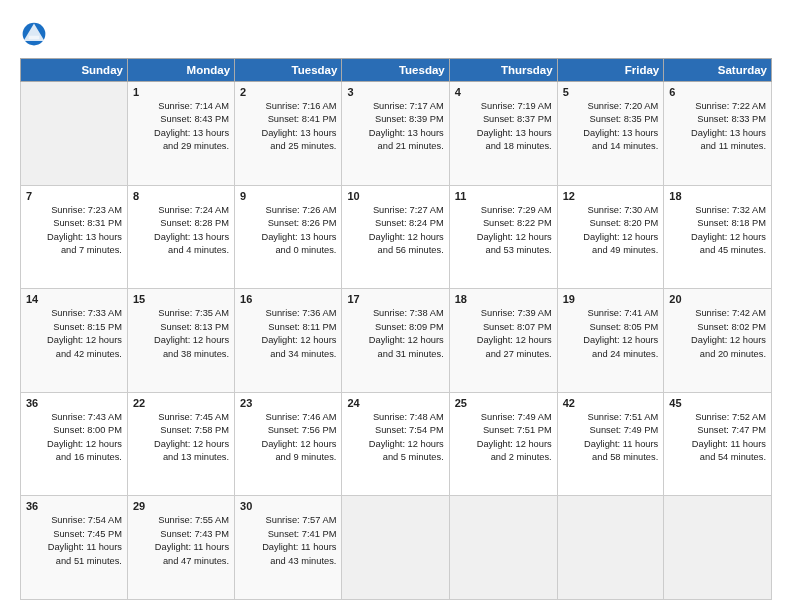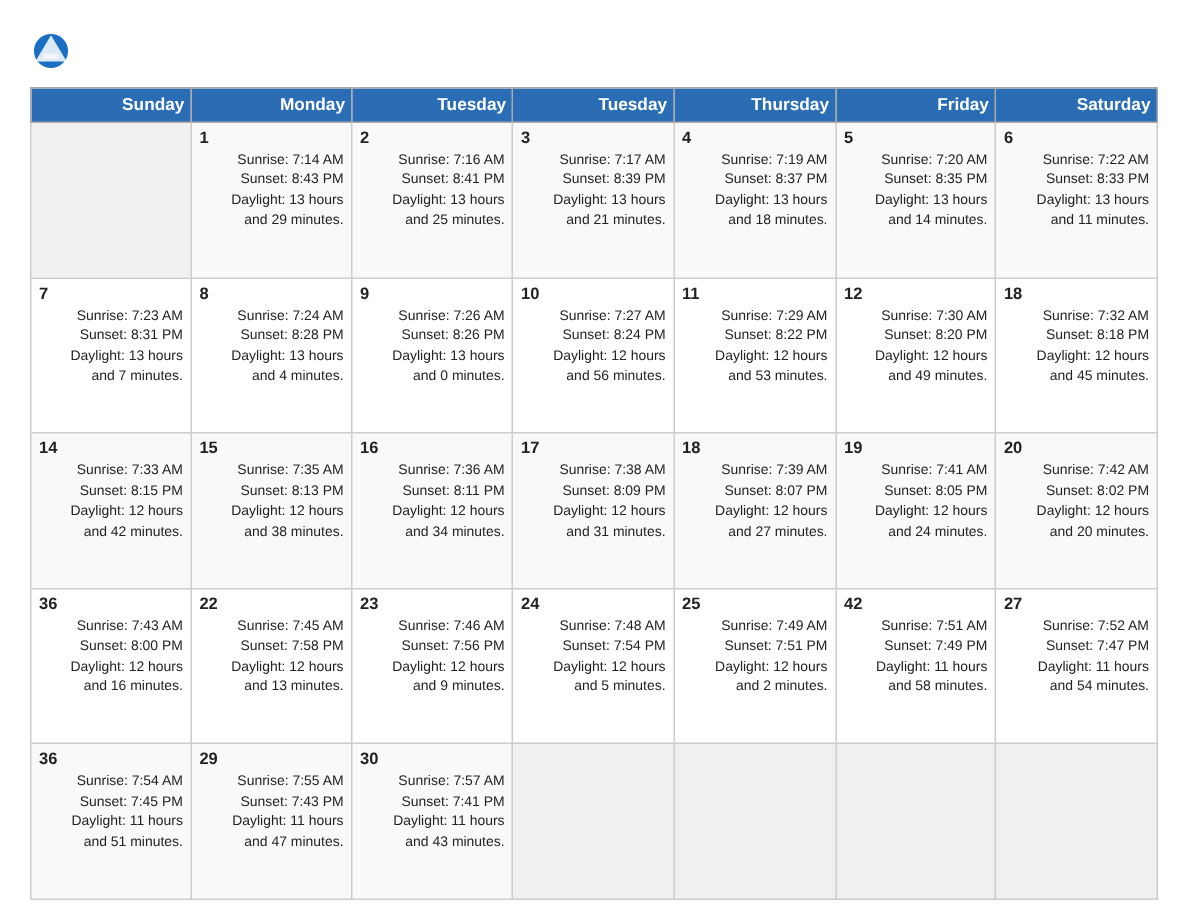--- a/index.html
+++ b/index.html
@@ -246,21 +246,21 @@
           </td>
           <td>
             <span class="day-num">25</span>
             <div class="cell-info">Sunrise: 7:49 AM<br>Sunset: 7:51 PM<br>Daylight: 12 hours<br>and 2 minutes.</div>
           </td>
           <td>
             <span class="day-num">42</span>
             <div class="cell-info">Sunrise: 7:51 AM<br>Sunset: 7:49 PM<br>Daylight: 11 hours<br>and 58 minutes.</div>
           </td>
           <td>
-            <span class="day-num">27</span>
+            <span class="day-num">45</span>
             <div class="cell-info">Sunrise: 7:52 AM<br>Sunset: 7:47 PM<br>Daylight: 11 hours<br>and 54 minutes.</div>
           </td>
         </tr>
         <tr>
           <td>
             <span class="day-num">36</span>
             <div class="cell-info">Sunrise: 7:54 AM<br>Sunset: 7:45 PM<br>Daylight: 11 hours<br>and 51 minutes.</div>
           </td>
           <td>
             <span class="day-num">29</span>

